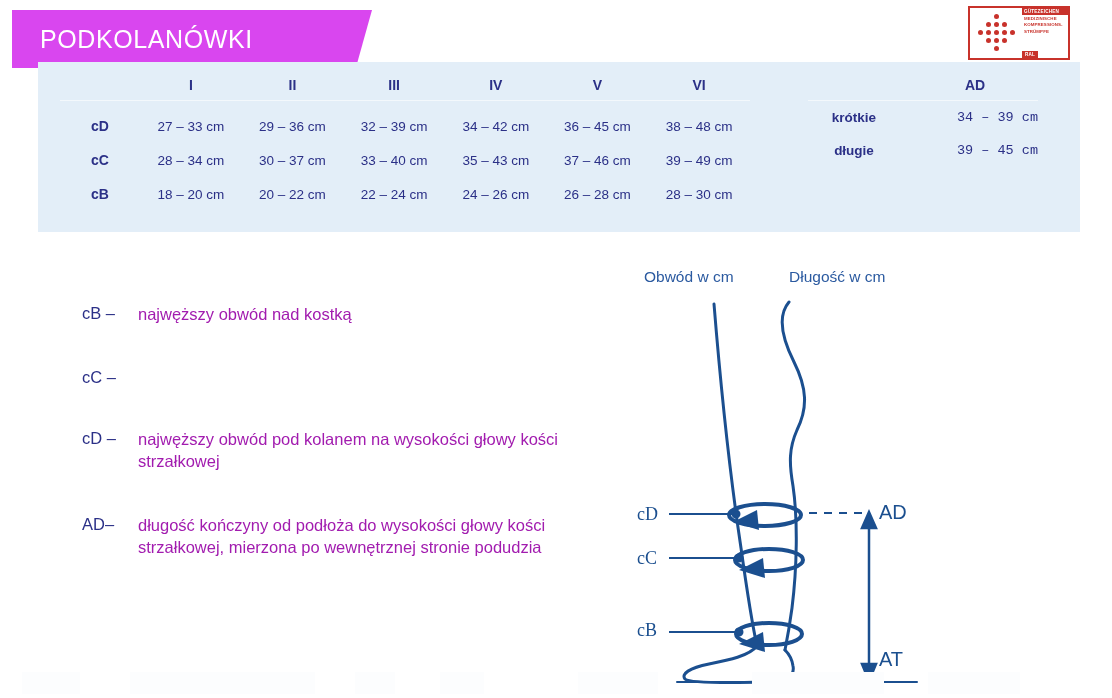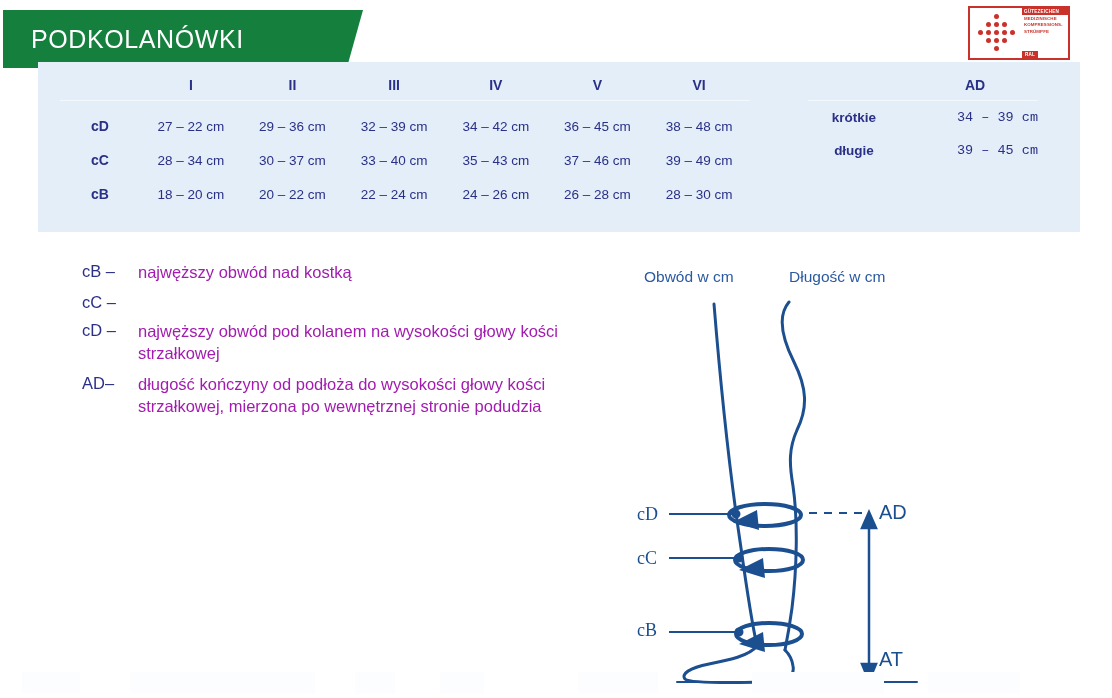--- a/index.html
+++ b/index.html
@@ -12,25 +12,25 @@
     height: 698px;
     position: relative;
     overflow: hidden;
     font-family: "Liberation Sans", sans-serif;
     color: #2b3087;
   }
 
   
   #header-banner {
     position: absolute;
-    left: 3px;
+    left: 12px;
     top: 10px;
     width: 360px;
     height: 58px;
-    background: #15803d;
+    background: #d946ef;
     clip-path: polygon(0 0, 100% 0, 95.5% 100%, 0 100%);
     display: flex;
     align-items: center;
   }
   #header-title {
     color: #ffffff;
     font-size: 25px;
     letter-spacing: 0.6px;
     font-weight: 400;
     padding-left: 28px;
@@ -173,20 +173,21 @@
   
   #legend {
     position: absolute;
     left: 82px;
     top: 262px;
     width: 545px;
   }
   .legend-row {
     display: flex;
     margin-bottom: 9px;
+    margin-top: 42px;
   }
   .legend-key {
     width: 56px;
     flex: none;
     font-size: 16.5px;
     color: #2b3087;
     white-space: nowrap;
   }
   .legend-desc {
     font-size: 16.5px;
@@ -298,21 +299,21 @@
         <th>II</th>
         <th>III</th>
         <th>IV</th>
         <th>V</th>
         <th>VI</th>
       </tr>
     </thead>
     <tbody>
       <tr>
         <td class="rowlabel">cD</td>
-        <td>27 – 22 cm</td>
+        <td>27 – 33 cm</td>
         <td>29 – 36 cm</td>
         <td>32 – 39 cm</td>
         <td>34 – 42 cm</td>
         <td>36 – 45 cm</td>
         <td>38 – 48 cm</td>
       </tr>
       <tr>
         <td class="rowlabel">cC</td>
         <td>28 – 34 cm</td>
         <td>30 – 37 cm</td>

